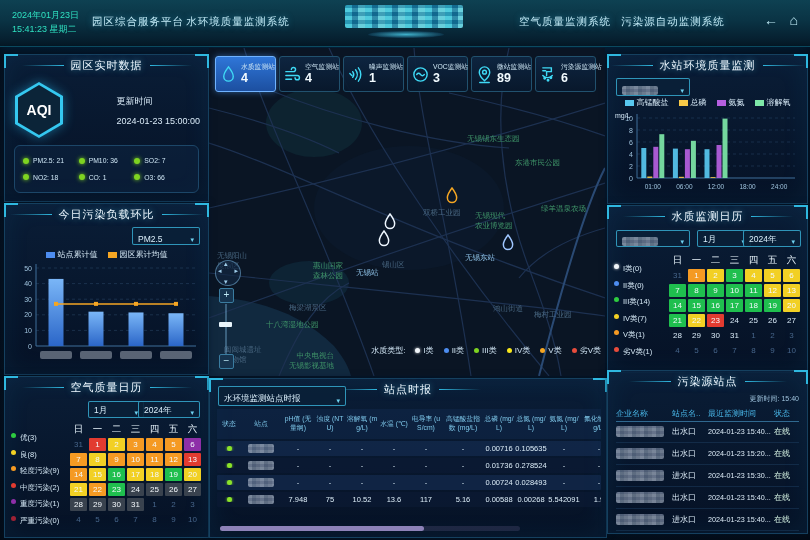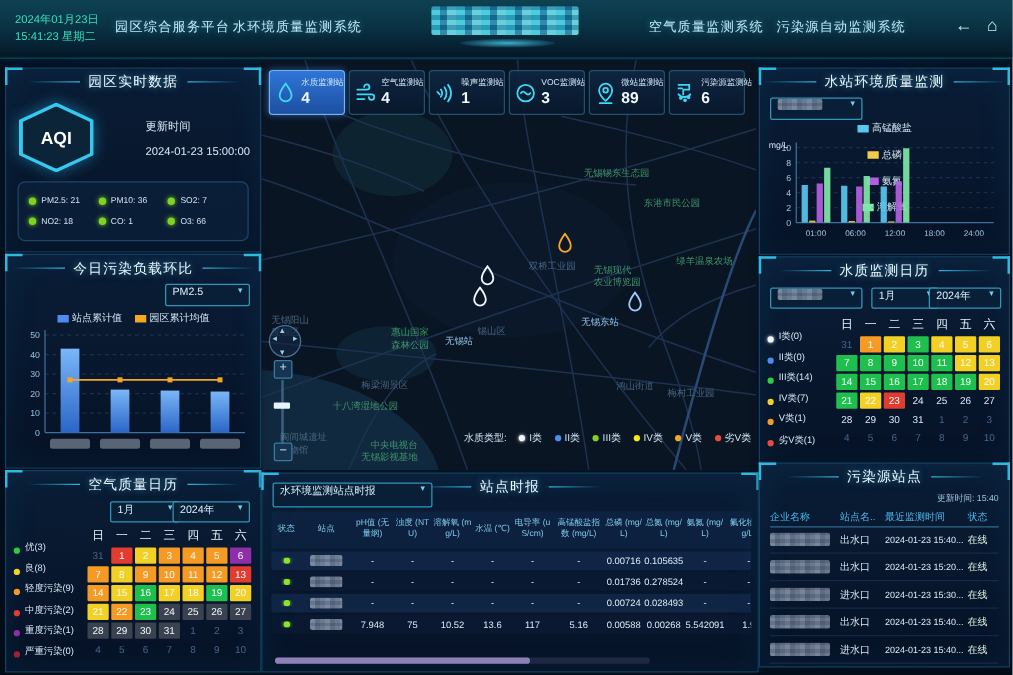--- a/index.html
+++ b/index.html
@@ -27,54 +27,54 @@
   .panel::before,.panel::after{content:"";position:absolute;top:-1px;width:12px;height:12px;}
   .panel::before{left:-1px;border-left:2px solid #2fb8e0;border-top:2px solid #2fb8e0;}
   .panel::after{right:-1px;border-right:2px solid #2fb8e0;border-top:2px solid #2fb8e0;}
   .ptitle{height:20px;display:flex;align-items:center;justify-content:center;gap:7px;
           color:#eef8ff;font-size:11px;letter-spacing:1px;text-shadow:0 0 6px rgba(80,200,240,.6);}
   .wing{width:42px;height:1px;flex:none;}
   .wing.l{background:linear-gradient(90deg,transparent,#2fb8e0);}
   .wing.r{background:linear-gradient(270deg,transparent,#2fb8e0);}
   
   .aqi-row{position:absolute;top:27px;left:10px;right:6px;display:flex;align-items:center;gap:9px;}
-  .hex{position:relative;width:60px;height:56px;flex:none;filter:drop-shadow(0 0 6px rgba(40,200,255,.45));}
+  .hex{position:relative;width:48px;height:56px;flex:none;filter:drop-shadow(0 0 6px rgba(40,200,255,.45));}
   .hex .outer{position:absolute;inset:0;background:#35c8f0;
       clip-path:polygon(50% 0,100% 25%,100% 75%,50% 100%,0 75%,0 25%);}
   .hex .inner{position:absolute;inset:3px;background:#0b2438;
       clip-path:polygon(50% 0,100% 25%,100% 75%,50% 100%,0 75%,0 25%);
       display:flex;align-items:center;justify-content:center;color:#fff;font-weight:bold;font-size:14px;}
   .aqi-mid{display:flex;flex-direction:column;gap:5px;}
   .aqi-val{font-size:20px;font-weight:bold;color:#3ef06a;line-height:1;}
   .aqi-grade{font-size:10px;color:#3ef06a;margin-left:3px;}
   .primary{font-size:9px;color:#d8e9f6;white-space:nowrap;}
   .upd{margin-left:auto;display:flex;flex-direction:column;gap:8px;font-size:9px;color:#d8e9f6;padding-right:2px;white-space:nowrap;}
   #rt-metrics{position:absolute;left:9px;right:9px;top:90px;bottom:8px;border:1px solid #1c4668;border-radius:6px;
       background:rgba(15,40,70,.45);display:grid;grid-template-columns:repeat(3,1fr);align-content:space-evenly;
       padding:2px 8px;font-size:9px;color:#e6f3fb;}
   .metric{display:flex;align-items:center;gap:4px;}
   .mdot{width:6px;height:6px;border-radius:50%;background:#7ed321;box-shadow:0 0 4px #7ed321;flex:none;}
   
-  .dd{position:absolute;display:flex;align-items:flex-start;justify-content:space-between;padding:0 5px;
+  .dd{position:absolute;display:flex;align-items:flex-end;justify-content:space-between;padding:0 5px;
       border:1px solid rgba(60,190,230,.75);background:rgba(10,32,55,.9);color:#dbeffb;font-size:8.5px;
       border-radius:2px;cursor:pointer;white-space:nowrap;}
   .caret{color:#6fd3f2;font-size:7px;margin-left:4px;}
   .mosaic-gray{background:
      repeating-linear-gradient(0deg,rgba(170,185,200,.35) 0 3px,rgba(110,125,150,.45) 3px 6px),
      repeating-linear-gradient(90deg,rgba(165,175,195,.55) 0 4px,rgba(110,125,150,.45) 4px 8px,rgba(140,150,170,.5) 8px 12px);
      border-radius:2px;}
   
   .lg-row{position:absolute;display:flex;justify-content:center;gap:10px;font-size:8px;color:#d5e8f5;align-items:center;}
   .lgi{display:flex;align-items:center;gap:3px;}
   .lgsw{width:9px;height:6px;flex:none;}
   .lgdot{width:5px;height:5px;border-radius:50%;flex:none;}
   
   .cal-wrap{position:absolute;left:6px;right:7px;display:flex;}
   .cal-legend{width:62px;display:flex;flex-direction:column;gap:6.5px;padding-top:12px;font-size:7.5px;color:#d5e8f5;}
-  .cl-item{display:flex;align-items:flex-end;gap:4px;white-space:nowrap;}
+  .cl-item{display:flex;align-items:flex-start;gap:4px;white-space:nowrap;}
   .cal-grid{display:grid;grid-template-columns:repeat(7,17px);gap:2px;margin-left:auto;}
   .cal-wd{font-size:9.5px;color:#e8f4fc;text-align:center;height:15px;line-height:15px;}
   .cal-cell{height:13px;line-height:13px;font-size:8px;text-align:center;color:#f4f9fd;border-radius:1px;}
   .c-dim{color:#46658a;}
   .c-plain{color:#d8e9f6;}
   
   #map{position:absolute;left:209px;top:48px;width:396px;height:328px;background:#0a1524;overflow:hidden;}
   #mbtns{position:absolute;left:6px;top:8px;display:flex;gap:3px;z-index:5;}
   .mbtn{width:61px;height:36px;display:flex;align-items:center;gap:3px;padding:2px 3px;box-sizing:border-box;
         background:linear-gradient(180deg,rgba(14,38,66,.92),rgba(8,24,44,.92));
@@ -619,21 +619,21 @@
 <div class="panel" style="left:607px;top:54px;width:199px;height:148px;">
   <div class="ptitle">
       <span class="wing l"></span>
       <span>水站环境质量监测</span>
       <span class="wing r"></span>
     </div>
   <div class="dd" style="left:8px;top:23px;width:62px;height:16px;">
     <span class="mosaic-gray" style="width:36px;height:9px;"></span>
       <span class="caret">▾</span>
   </div>
-  <div id="wc-legend" class="lg-row" style="top:42px;left:0;right:0;flex-direction:column;">
+  <div id="wc-legend" class="lg-row" style="top:42px;left:0;right:0;">
       <div class="lgi">
         <div class="lgsw" style="background: rgb(88, 200, 240);"></div>
         <div class="lglab">高锰酸盐</div>
       </div>
       <div class="lgi">
         <div class="lgsw" style="background: rgb(247, 201, 72);"></div>
         <div class="lglab">总磷</div>
       </div>
       <div class="lgi">
         <div class="lgsw" style="background: rgb(181, 95, 224);"></div>

